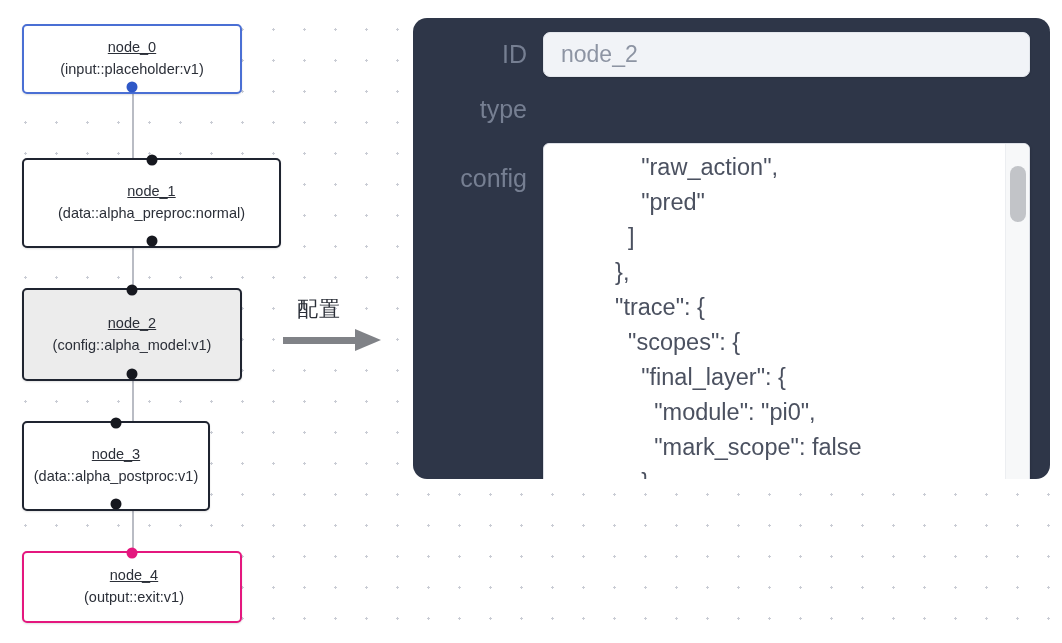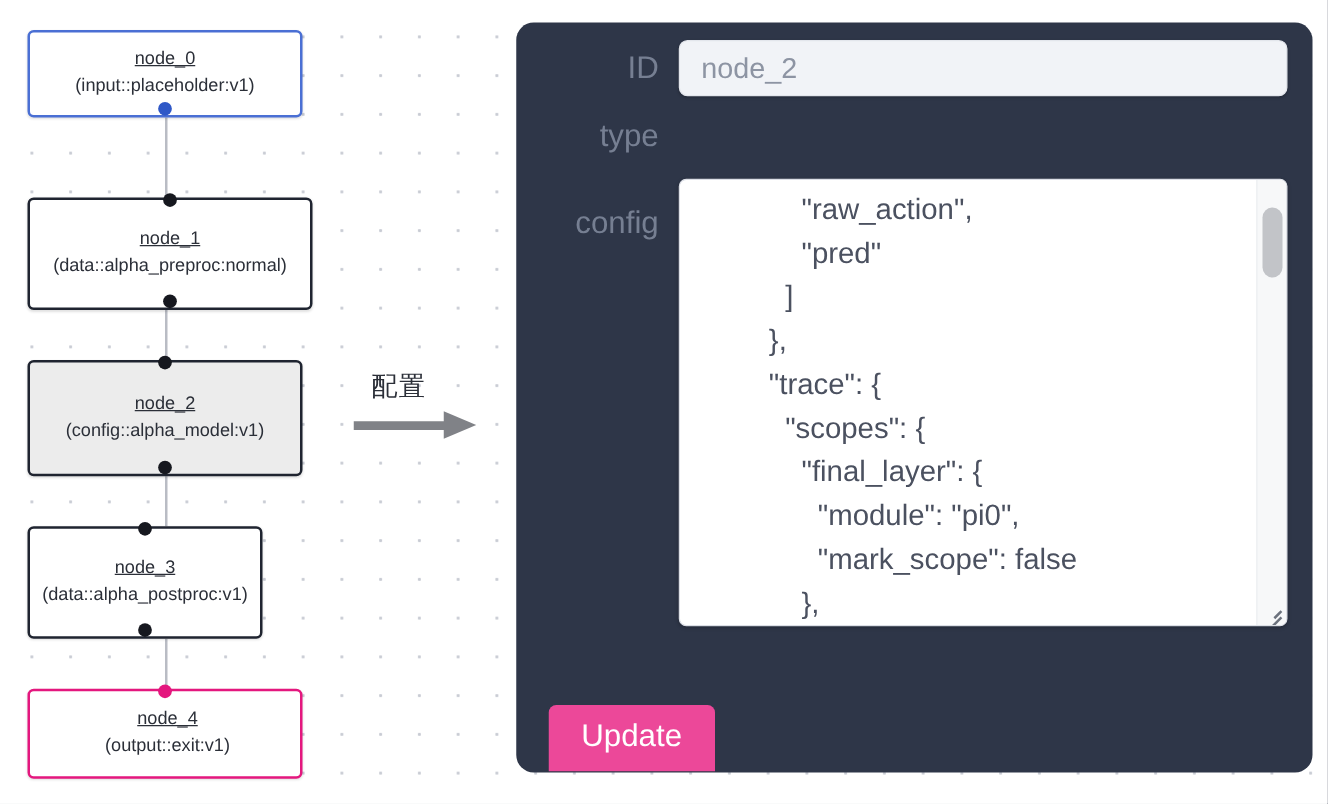--- a/index.html
+++ b/index.html
@@ -104,21 +104,21 @@
     width: 0; height: 0;
     border-top: 11px solid transparent;
     border-bottom: 11px solid transparent;
     border-left: 26px solid #808287;
   }
 
   
   #panel {
     position: absolute;
     left: 413px; top: 18px;
-    width: 637px; height: 600px;
+    width: 637px; height: 461px;
     background: #2e3648;
     border-radius: 14px;
     padding: 14px 20px 0 8px;
     overflow: hidden;
   }
 
   .row {
     display: flex;
     align-items: center;
     margin-bottom: 19px;
@@ -228,21 +228,21 @@
         <div class="edge" style="top: 248px; height: 40px; left: 132px;"></div>
         <div class="edge" style="top: 381px; height: 40px; left: 132px;"></div>
         <div class="edge" style="top: 511px; height: 40px; left: 132px;"></div>
       </div>
     <div id="nodes">
         <div class="node blue" style="left: 22px; top: 24px; width: 220px; height: 70px;">
           <span class="nm">node_0</span>
           <span class="ntype">(input::placeholder:v1)</span>
           <div class="handle bot blue"></div>
         </div>
-        <div class="node" style="left: 22px; top: 158px; width: 228px; height: 90px;">
+        <div class="node" style="left: 22px; top: 158px; width: 259px; height: 90px;">
           <span class="nm">node_1</span>
           <span class="ntype">(data::alpha_preproc:normal)</span>
           <div class="handle top"></div>
           <div class="handle bot"></div>
         </div>
         <div class="node sel" style="left: 22px; top: 288px; width: 220px; height: 93px;">
           <span class="nm">node_2</span>
           <span class="ntype">(config::alpha_model:v1)</span>
           <div class="handle top"></div>
           <div class="handle bot"></div>

